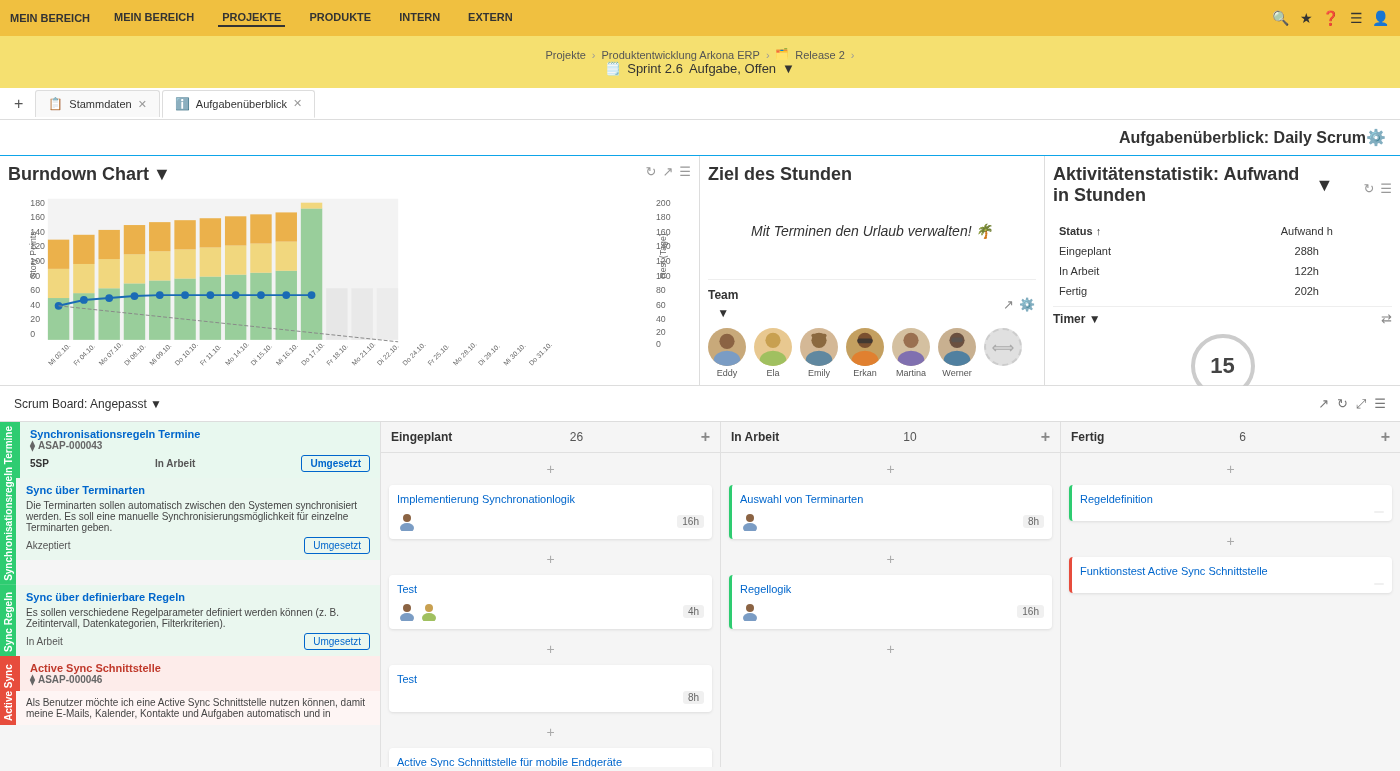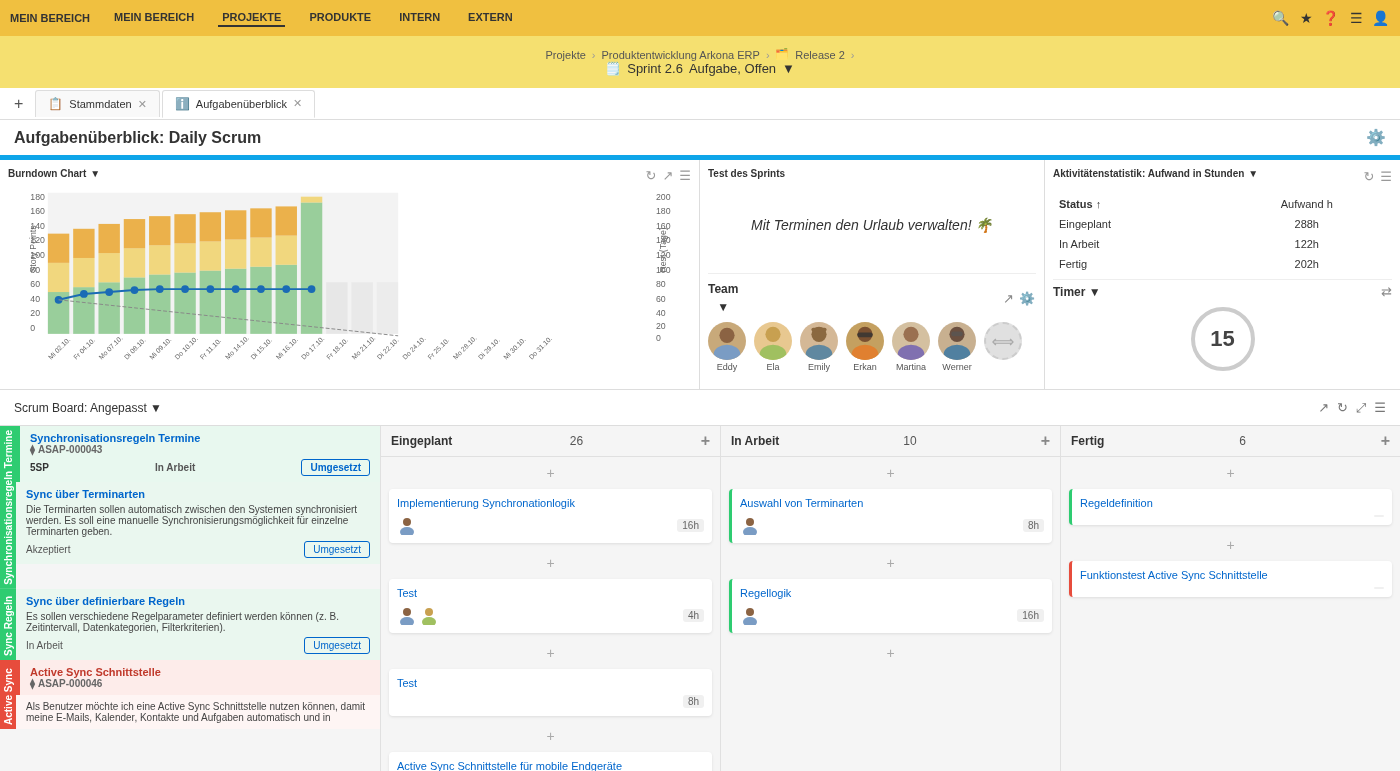--- a/index.html
+++ b/index.html
@@ -24,33 +24,33 @@
 
     
     .tabs-bar { background: #fff; display: flex; align-items: center; border-bottom: 1px solid #ddd; padding: 0 10px; height: 32px; }
     .tabs-bar .add-tab { font-size: 16px; cursor: pointer; color: #555; margin-right: 8px; padding: 0 4px; }
     .tab { display: flex; align-items: center; gap: 6px; padding: 6px 12px; border: 1px solid #ddd; border-bottom: none; background: #f9f9f9; cursor: pointer; font-size: 11px; margin-right: 2px; border-radius: 3px 3px 0 0; }
     .tab.active { background: #fff; border-bottom: 1px solid #fff; }
     .tab .tab-icon { font-size: 12px; }
     .tab .close { font-size: 11px; color: #999; cursor: pointer; }
 
     
-    .page-header { background: #fff; display: flex; align-items: center; justify-content: space-between; padding: 8px 14px; border-bottom: 5px solid #0ea5e9; }
+    .page-header { background: #fff; display: flex; align-items: center; justify-content: flex-end; padding: 8px 14px; border-bottom: 1px solid #0ea5e9; }
     .page-header h1 { font-size: 16px; font-weight: 600; }
     .page-header .settings-icon { font-size: 16px; cursor: pointer; color: #666; }
 
     
     .main-content { display: flex; flex-direction: column; height: calc(771px - 36px - 52px - 32px - 40px); overflow: hidden; }
 
     
     .top-row { display: flex; height: 230px; border-bottom: 1px solid #ddd; background: #fff; }
 
     
     .burndown-panel { flex: 0 0 700px; border-right: 1px solid #ddd; padding: 8px; position: relative; }
-    .panel-title { font-size: 10px; font-weight: 600; display: flex; align-items: center; gap: 4px; margin-bottom: 6px; }
+    .panel-title { font-size: 18px; font-weight: 600; display: flex; align-items: center; gap: 4px; margin-bottom: 6px; }
     .panel-actions { position: absolute; top: 8px; right: 8px; display: flex; gap: 6px; }
     .panel-actions span { cursor: pointer; font-size: 13px; color: #999; }
 
     
     .chart-area { width: 100%; height: 185px; position: relative; }
 
     
     .sprint-goal-panel { flex: 0 0 345px; border-right: 1px solid #ddd; padding: 8px; }
     .sprint-goal-content { display: flex; align-items: center; justify-content: center; height: 80px; font-style: italic; font-weight: 500; font-size: 14px; text-align: center; }
     .team-section { margin-top: 6px; }
@@ -307,21 +307,21 @@
 
           <text x="-90" y="8" font-size="9" fill="#666" transform="rotate(-90)">Story Points</text>
 
           <text x="-90" y="655" font-size="9" fill="#666" transform="rotate(-90)">Rest (Tage)</text>
         </svg>
       </div>
     </div>
 
     <div class="sprint-goal-panel">
       <div class="panel-title">
-        <span>Test des Sprints</span>
+        <span>Ziel des Stunden</span>
       </div>
       <div class="sprint-goal-content">
         <em>Mit Terminen den Urlaub verwalten! 🌴</em>
       </div>
       <div class="sprint-goal-divider"></div>
       <div class="team-section">
         <div class="team-row">
           <div class="team-title">
             <span>Team</span>
             <span>▼</span>

